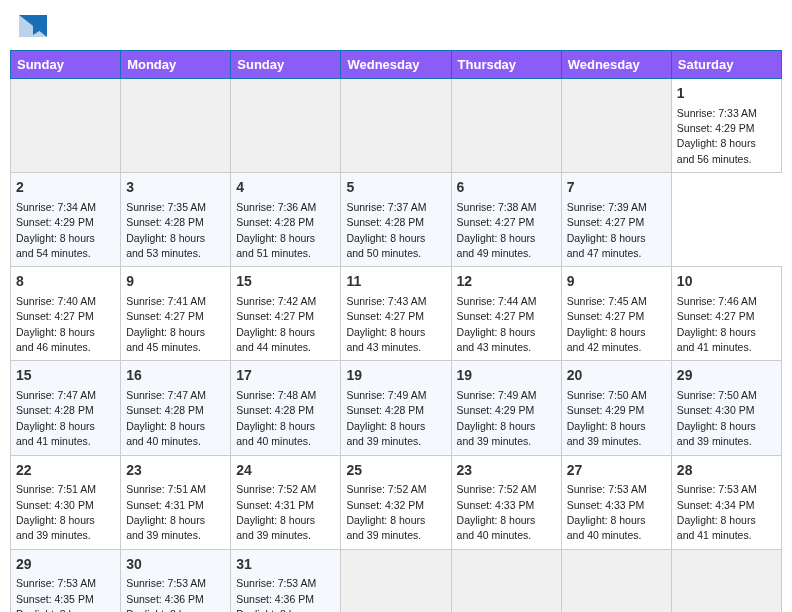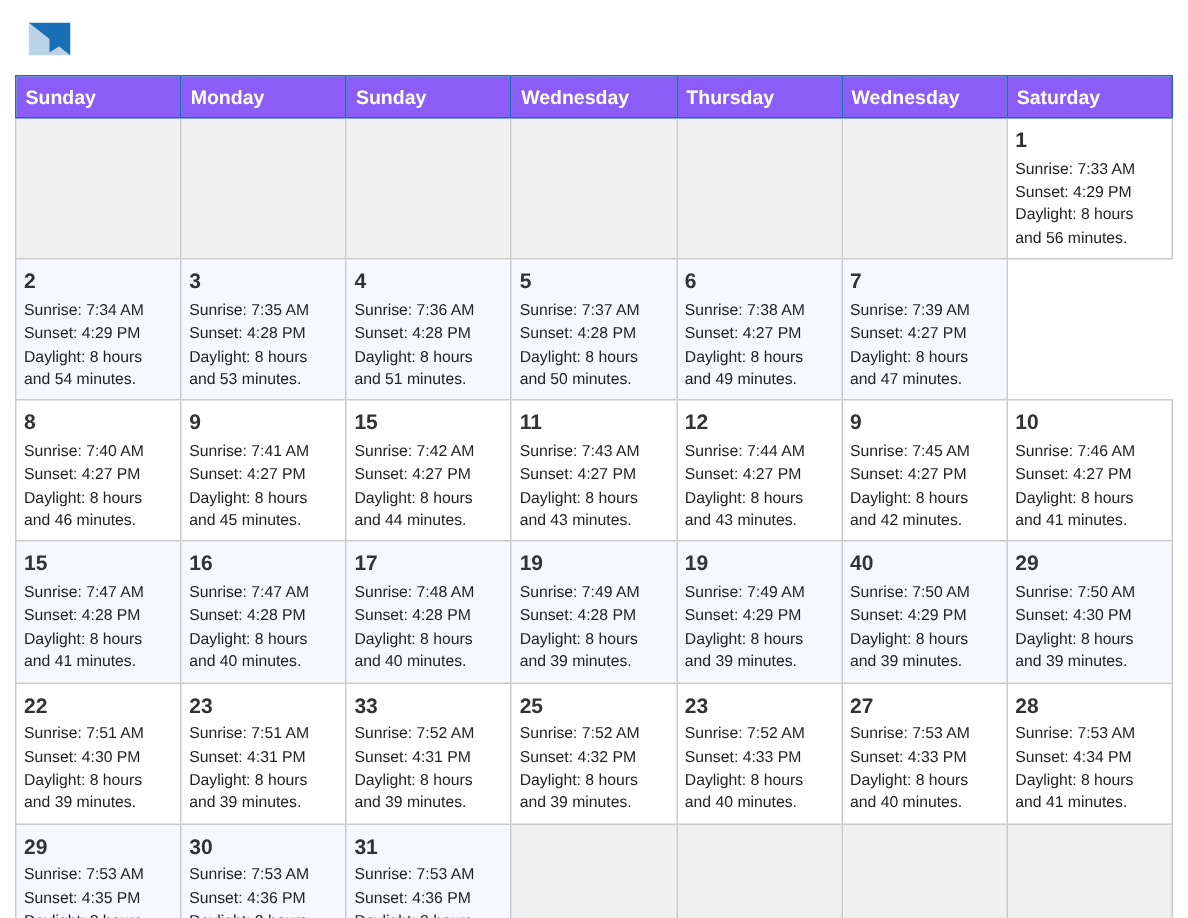--- a/index.html
+++ b/index.html
@@ -161,31 +161,31 @@
         <td><span class="day-number">15</span>
         <span class="day-info">Sunrise: 7:47 AM<br>Sunset: 4:28 PM<br>Daylight: 8 hours and 41 minutes.</span></td>
         <td><span class="day-number">16</span>
         <span class="day-info">Sunrise: 7:47 AM<br>Sunset: 4:28 PM<br>Daylight: 8 hours and 40 minutes.</span></td>
         <td><span class="day-number">17</span>
         <span class="day-info">Sunrise: 7:48 AM<br>Sunset: 4:28 PM<br>Daylight: 8 hours and 40 minutes.</span></td>
         <td><span class="day-number">19</span>
         <span class="day-info">Sunrise: 7:49 AM<br>Sunset: 4:28 PM<br>Daylight: 8 hours and 39 minutes.</span></td>
         <td><span class="day-number">19</span>
         <span class="day-info">Sunrise: 7:49 AM<br>Sunset: 4:29 PM<br>Daylight: 8 hours and 39 minutes.</span></td>
-        <td><span class="day-number">40</span>
+        <td><span class="day-number">20</span>
         <span class="day-info">Sunrise: 7:50 AM<br>Sunset: 4:29 PM<br>Daylight: 8 hours and 39 minutes.</span></td>
         <td><span class="day-number">29</span>
         <span class="day-info">Sunrise: 7:50 AM<br>Sunset: 4:30 PM<br>Daylight: 8 hours and 39 minutes.</span></td>
       </tr>
       <tr>
         <td><span class="day-number">22</span>
         <span class="day-info">Sunrise: 7:51 AM<br>Sunset: 4:30 PM<br>Daylight: 8 hours and 39 minutes.</span></td>
         <td><span class="day-number">23</span>
         <span class="day-info">Sunrise: 7:51 AM<br>Sunset: 4:31 PM<br>Daylight: 8 hours and 39 minutes.</span></td>
-        <td><span class="day-number">33</span>
+        <td><span class="day-number">24</span>
         <span class="day-info">Sunrise: 7:52 AM<br>Sunset: 4:31 PM<br>Daylight: 8 hours and 39 minutes.</span></td>
         <td><span class="day-number">25</span>
         <span class="day-info">Sunrise: 7:52 AM<br>Sunset: 4:32 PM<br>Daylight: 8 hours and 39 minutes.</span></td>
         <td><span class="day-number">23</span>
         <span class="day-info">Sunrise: 7:52 AM<br>Sunset: 4:33 PM<br>Daylight: 8 hours and 40 minutes.</span></td>
         <td><span class="day-number">27</span>
         <span class="day-info">Sunrise: 7:53 AM<br>Sunset: 4:33 PM<br>Daylight: 8 hours and 40 minutes.</span></td>
         <td><span class="day-number">28</span>
         <span class="day-info">Sunrise: 7:53 AM<br>Sunset: 4:34 PM<br>Daylight: 8 hours and 41 minutes.</span></td>
       </tr>

